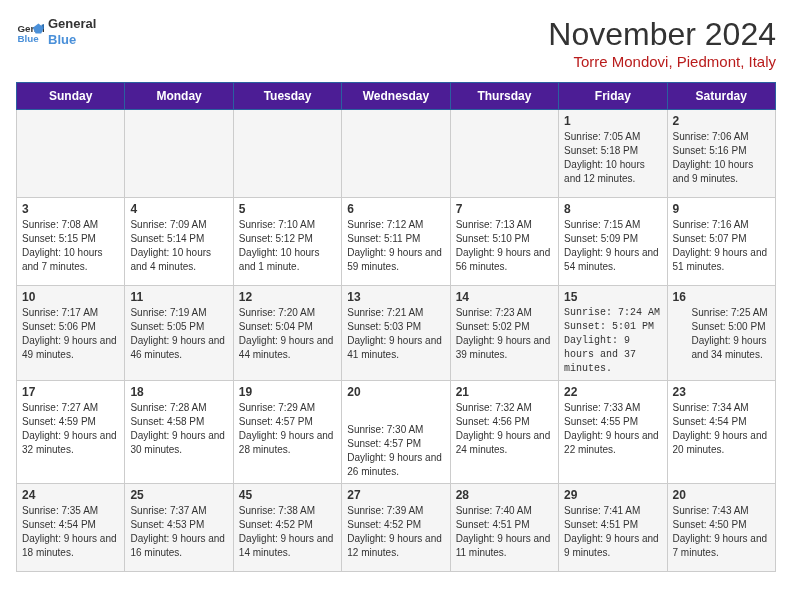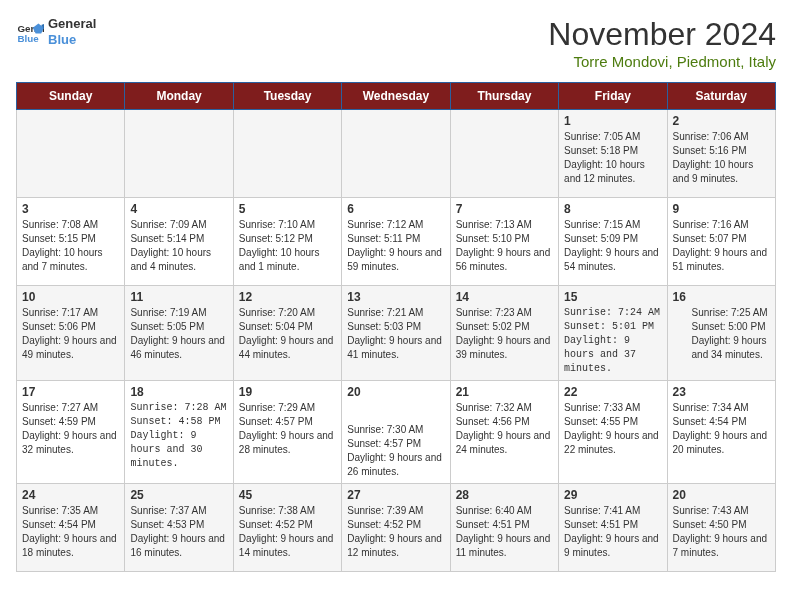--- a/index.html
+++ b/index.html
@@ -28,29 +28,29 @@
     .title-area {
       text-align: right;
     }
     .month-title {
       font-size: 32px;
       font-weight: normal;
       color: #333;
     }
     .subtitle {
       font-size: 15px;
-      color: #4d7c0f;
+      color: #b91c1c;
     }
     table {
       width: 100%;
       border-collapse: collapse;
       table-layout: fixed;
     }
     thead tr th {
-      background-color: #7f1d1d;
+      background-color: #4c1d95;
       color: white;
       font-size: 12px;
       font-weight: bold;
       padding: 6px 16px;
       text-align: center;
       border: 1px solid #2a60a0;
     }
     tbody tr td {
       border: 1px solid #ccc;
       vertical-align: top;
@@ -225,21 +225,21 @@
       </tr>
       <tr>
         <td>
           <span class="day-number">17</span>
           <div class="day-info" style="white-space: pre-line;">Sunrise: 7:27 AM
 Sunset: 4:59 PM
 Daylight: 9 hours and 32 minutes.</div>
         </td>
         <td>
           <span class="day-number">18</span>
-          <div class="day-info" style="white-space: pre-line; font-family: Liberation Mono, monospace;">Sunrise: 7:28 AM
+          <div class="day-info" style="white-space: pre-line;">Sunrise: 7:28 AM
 Sunset: 4:58 PM
 Daylight: 9 hours and 30 minutes.</div>
         </td>
         <td>
           <span class="day-number">19</span>
           <div class="day-info" style="white-space: pre-line;">Sunrise: 7:29 AM
 Sunset: 4:57 PM
 Daylight: 9 hours and 28 minutes.</div>
         </td>
         <td>
@@ -287,21 +287,21 @@
 Daylight: 9 hours and 14 minutes.</div>
         </td>
         <td>
           <span class="day-number">27</span>
           <div class="day-info" style="white-space: pre-line;">Sunrise: 7:39 AM
 Sunset: 4:52 PM
 Daylight: 9 hours and 12 minutes.</div>
         </td>
         <td>
           <span class="day-number">28</span>
-          <div class="day-info" style="white-space: pre-line;">Sunrise: 6:40 AM
+          <div class="day-info" style="white-space: pre-line;">Sunrise: 7:40 AM
 Sunset: 4:51 PM
 Daylight: 9 hours and 11 minutes.</div>
         </td>
         <td>
           <span class="day-number">29</span>
           <div class="day-info" style="white-space: pre-line;">Sunrise: 7:41 AM
 Sunset: 4:51 PM
 Daylight: 9 hours and 9 minutes.</div>
         </td>
         <td>

